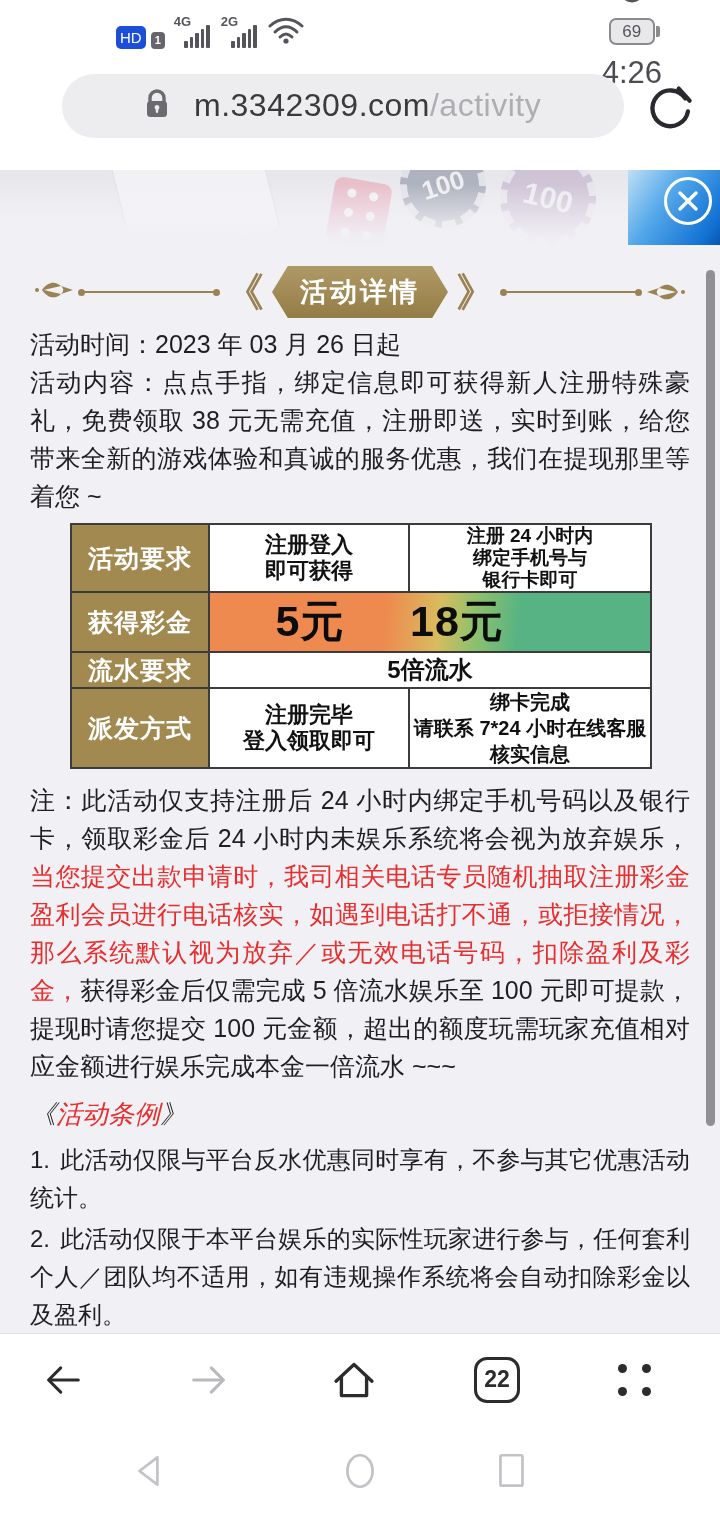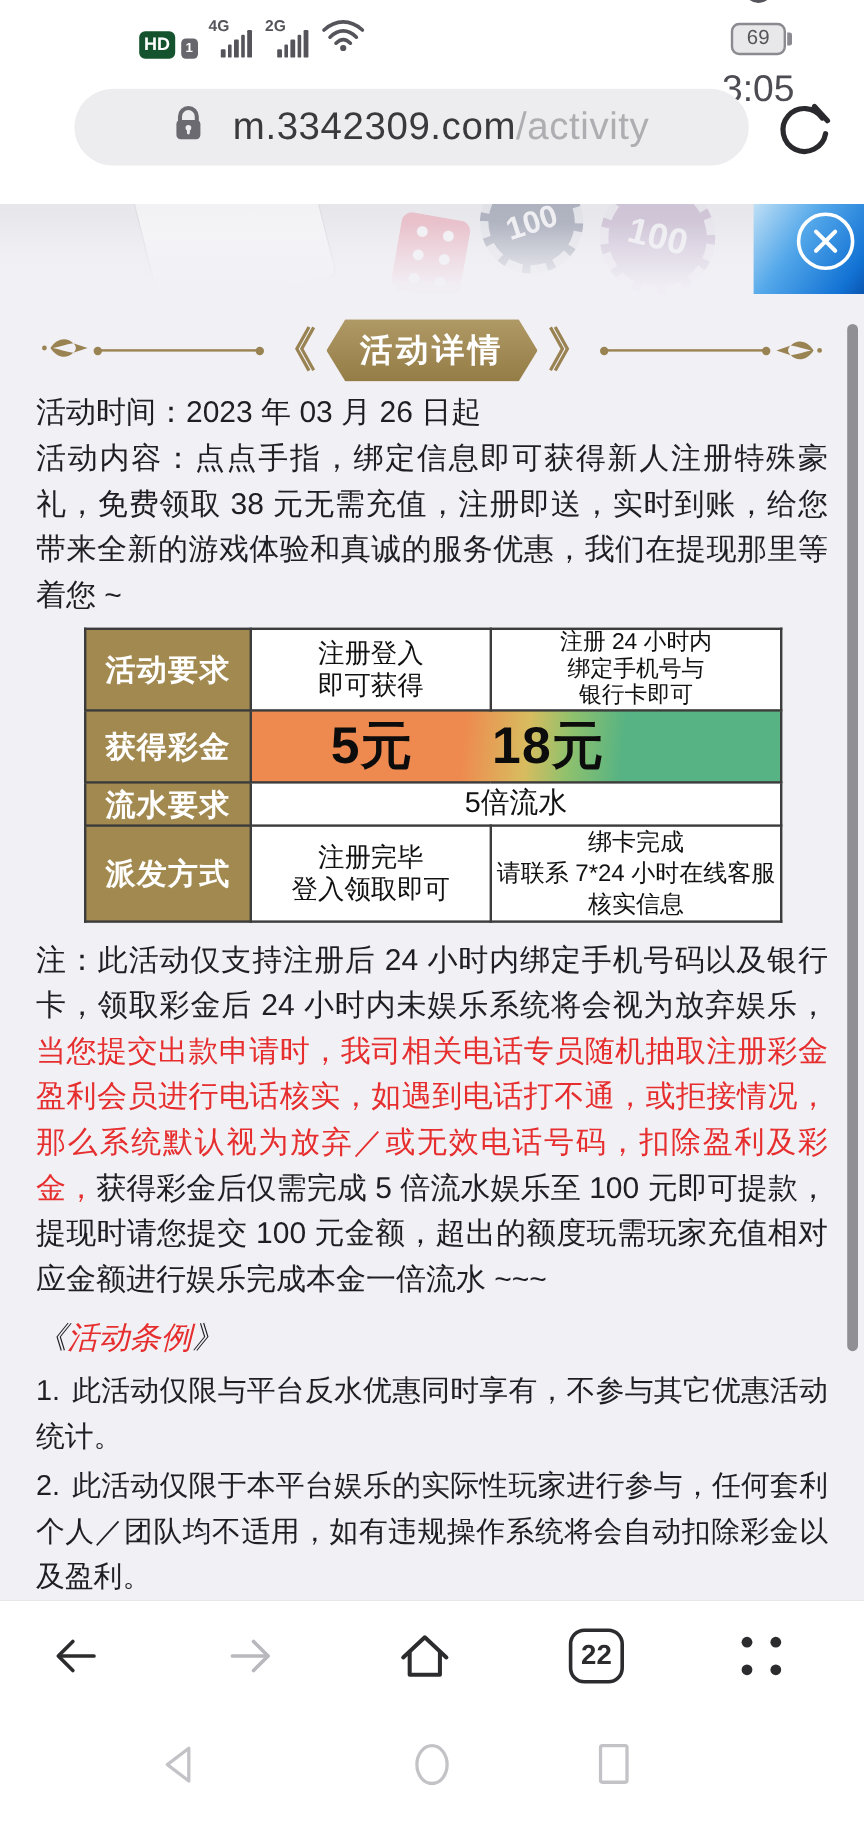--- a/index.html
+++ b/index.html
@@ -4,21 +4,21 @@
 <style>
   * { margin:0; padding:0; box-sizing:border-box; }
   body {
     width:720px; height:1520px; overflow:hidden; position:relative;
     font-family:"Liberation Sans","DejaVu Sans",sans-serif;
     background:#ffffff; color:#1f1f23;
   }
   
   .status-bar{height:55px;background:#fff;display:flex;align-items:center;justify-content:space-between;padding:8px 58px 0 116px;}
   .sb-left{display:flex;align-items:flex-end;gap:9px;}
-  .hd-badge{background:#14532d;color:#fff;font-weight:bold;font-size:15px;line-height:1;border-radius:5px;padding:4px 4px;}
+  .hd-badge{background:#1d4ed8;color:#fff;font-weight:normal;font-size:15px;line-height:1;border-radius:5px;padding:4px 4px;}
   .sim-badge{background:#66666c;color:#fff;font-weight:bold;font-size:11px;line-height:1;border-radius:4px;padding:3px 4px;margin-left:-4px;}
   .signal{position:relative;width:38px;height:32px;}
   .signal .net{position:absolute;top:-3px;left:0;font-size:13px;font-weight:bold;color:#54545a;}
   .bars{position:absolute;bottom:1px;right:2px;display:flex;align-items:flex-end;gap:2px;}
   .bars i{width:3.5px;background:#54545a;display:block;border-radius:1px;}
   .bars i:nth-child(1){height:7px}.bars i:nth-child(2){height:11px}.bars i:nth-child(3){height:15px}.bars i:nth-child(4){height:19px}.bars i:nth-child(5){height:23px}
   .sb-right{display:flex;align-items:center;gap:10px;flex-direction:column;}
   .battery{border:2px solid #8a8a90;border-radius:7px;width:46px;height:27px;display:flex;align-items:center;justify-content:center;font-size:17px;color:#54545a;position:relative;background:#e8e8ea;}
   .battery::after{content:"";position:absolute;right:-7px;width:4px;height:11px;background:#8a8a90;border-radius:0 2px 2px 0;}
   .time{font-size:31px;color:#4c4c52;}
@@ -47,21 +47,21 @@
   .div-line::before{left:-4px}.div-line::after{right:-4px}
   .bracket{color:#9a8352;font-size:40px;font-weight:bold;line-height:42px;margin:0 2px;}
   .badge{clip-path:polygon(9% 0,91% 0,100% 50%,91% 100%,9% 100%,0 50%);background:linear-gradient(180deg,#af9965 0%,#947c46 100%);color:#fff;font-size:27px;font-weight:bold;letter-spacing:3px;padding:8px 28px;white-space:nowrap;}
   
   .intro{padding:10px 30px 0;}
   .intro p{font-size:25px;line-height:38px;text-align:justify;color:#1f1f23;}
   
   .promo-table{margin:8px 70px 0;border-collapse:collapse;width:580px;table-layout:fixed;}
   .promo-table td{border:2px solid #3c3c3c;vertical-align:middle;}
   .th-col{background:#a1894f;color:#fff;font-weight:bold;font-size:25px;text-align:center;letter-spacing:1px;}
-  .cell{background:#fff;text-align:center;font-weight:normal;color:#111;white-space:pre-line;}
+  .cell{background:#fff;text-align:center;font-weight:bold;color:#111;white-space:pre-line;}
   .r1{height:66px}.r2{height:50px}.r3{height:36px}.r4{height:64px}
   .c-med{font-size:22px;line-height:26px;}
   .c-small{font-size:19px;line-height:22px;}
   .gradient-cell{background:linear-gradient(96deg,#ee8a4f 0%,#ee8a4f 40%,#d8bc5f 52%,#8fc16d 60%,#57b383 70%,#57b383 100%);padding:0;}
   .g-flex{display:flex;align-items:center;height:100%;}
   .g-left{width:200px;text-align:center;}
   .g-right{width:240px;}
   .g-val{font-size:43px;font-weight:bold;color:#0c0c0c;letter-spacing:1px;}
   
   .note{padding:12px 30px 0;font-size:25px;line-height:38px;text-align:justify;}
@@ -120,21 +120,21 @@
   </div>
   <div class="sb-right">
     <span>
       <svg width="32" height="32" viewBox="0 0 32 32" fill="none">
         <circle cx="16" cy="18" r="11" stroke="#54545a" stroke-width="2.8"></circle>
         <path d="M16 11 V18 L11 15" stroke="#54545a" stroke-width="2.6" stroke-linecap="round"></path>
         <path d="M5 8 L10 4 M27 8 L22 4" stroke="#54545a" stroke-width="2.8" stroke-linecap="round"></path>
       </svg>
     </span>
     <span class="battery">69</span>
-    <span class="time">3:05</span>
+    <span class="time">4:26</span>
   </div>
 </div>
 
 <div class="url-section">
   <div class="url-pill">
     <span>
       <svg width="26" height="32" viewBox="0 0 26 32" fill="none">
         <path d="M6 14 V10 a7 7 0 0 1 14 0 v4" stroke="#6a6a70" stroke-width="3.4"></path>
         <rect x="3" y="13" width="20" height="16" rx="3.5" fill="#6a6a70"></rect>
         <circle cx="13" cy="19.5" r="2.4" fill="#ededef"></circle>

